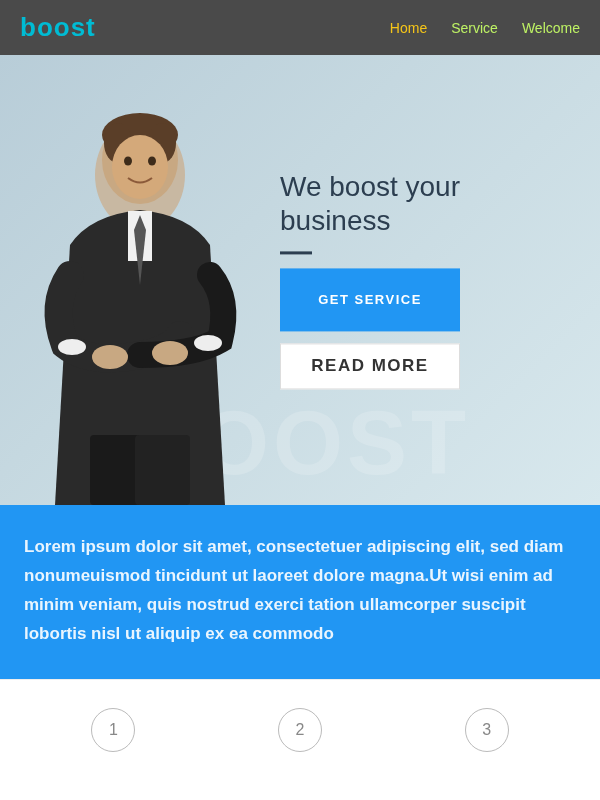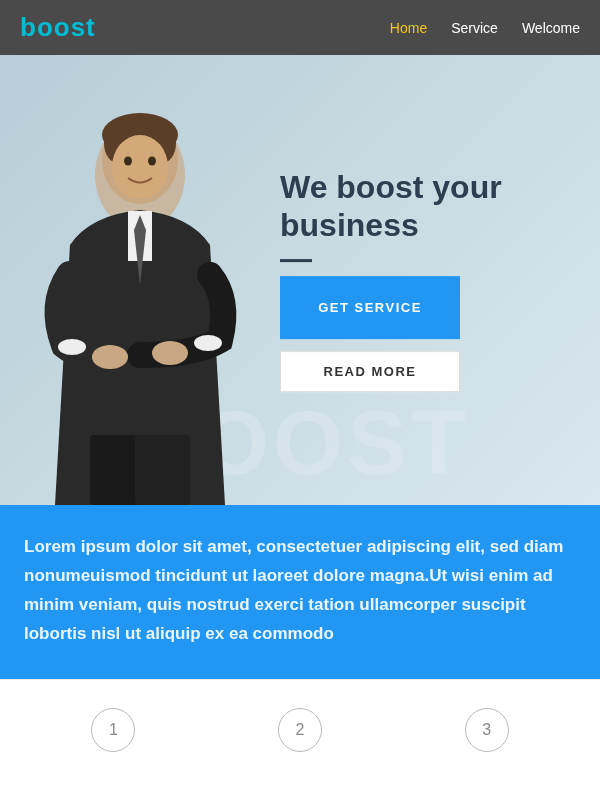--- a/index.html
+++ b/index.html
@@ -19,21 +19,21 @@
       font-weight: bold;
       color: #00bcd4;
       letter-spacing: 1px;
     }
     .navbar-nav {
       display: flex;
       gap: 24px;
       list-style: none;
     }
     .navbar-nav li a {
-      color: #ffffff;
+      color: #bef264;
       text-decoration: none;
       font-size: 14px;
     }
     .navbar-nav li.active a {
       color: #f5c518;
     }
 
     
     .hero {
       position: relative;
@@ -72,22 +72,22 @@
       height: 420px;
     }
     .hero-content {
       position: absolute;
       right: 30px;
       top: 50%;
       transform: translateY(-50%);
       width: 290px;
     }
     .hero-title {
-      font-size: 32px;
-      font-weight: 700;
+      font-size: 28px;
+      font-weight: 400;
       color: #2c3e50;
       line-height: 1.2;
       margin-bottom: 14px;
     }
     .hero-divider {
       width: 32px;
       height: 3px;
       background: #2c3e50;
       margin-bottom: 14px;
     }
@@ -112,21 +112,21 @@
       cursor: pointer;
       border: none;
     }
     .btn-secondary {
       display: block;
       width: 180px;
       padding: 12px 0;
       background: #fff;
       color: #333;
       text-align: center;
-      font-size: 13px;
+      font-size: 17px;
       font-weight: 700;
       letter-spacing: 1.5px;
       text-decoration: none;
       border: 1px solid #ddd;
       cursor: pointer;
     }
 
     
     .blue-band {
       background: #2196f3;

